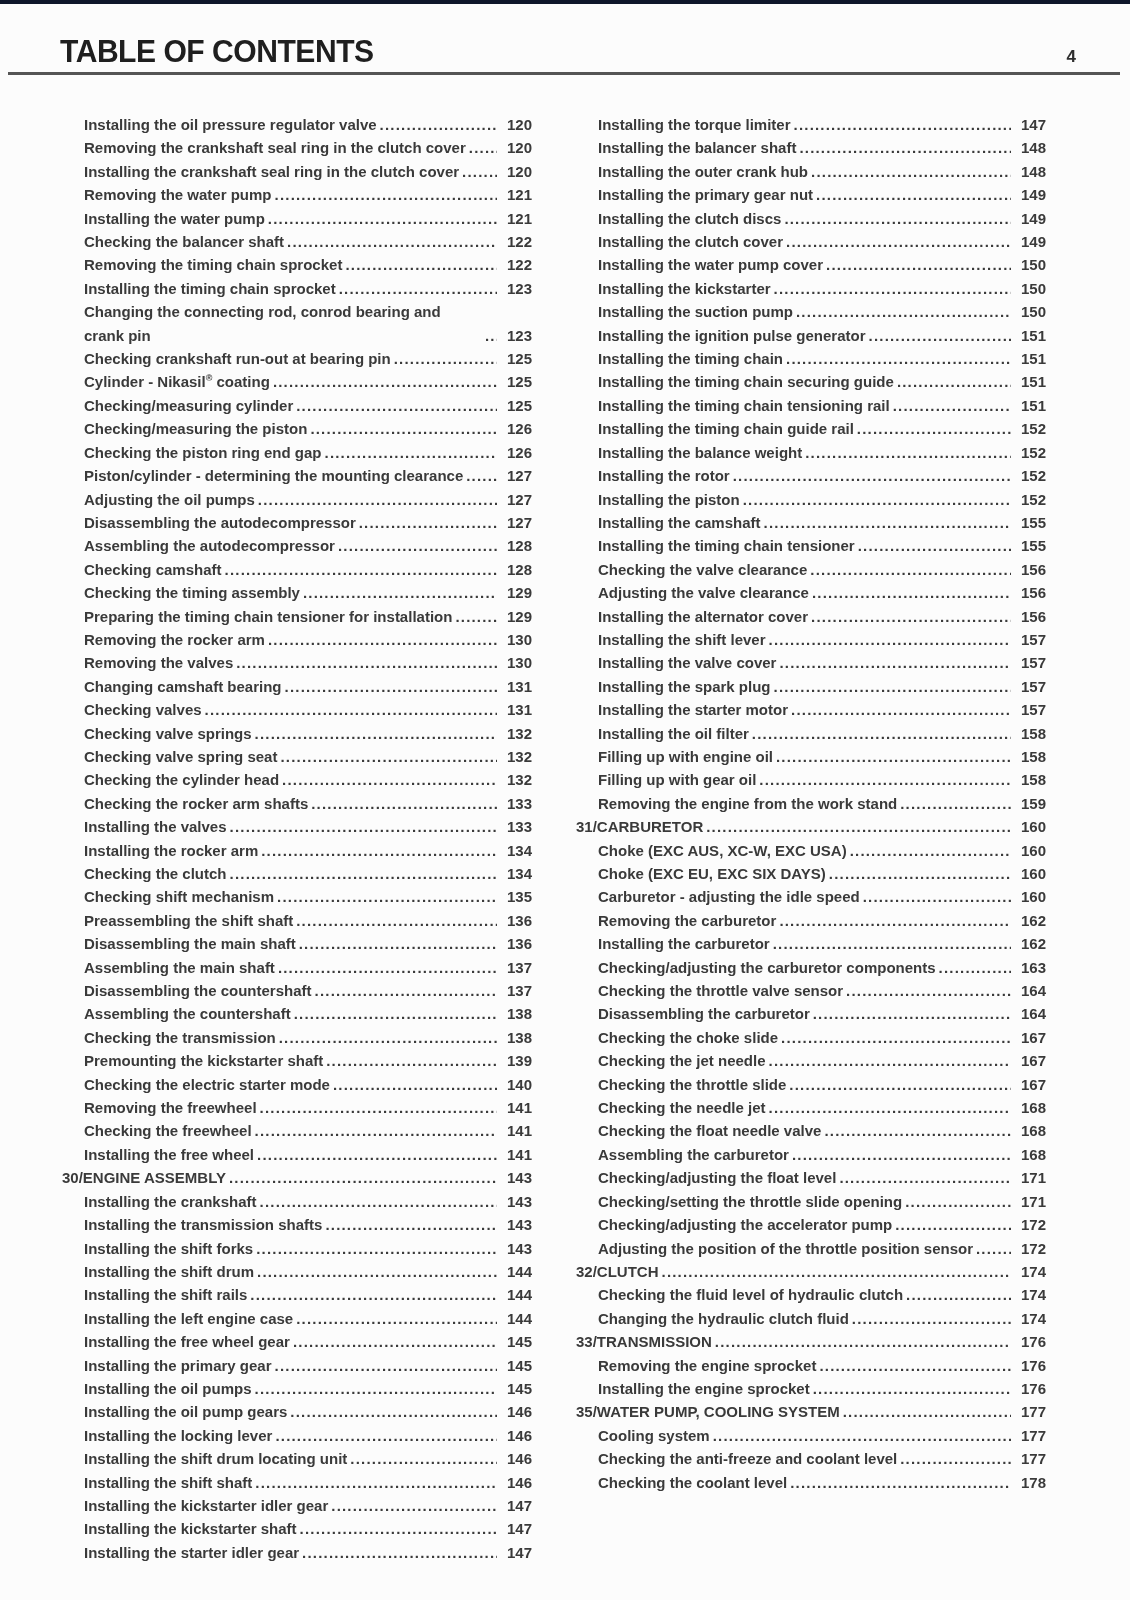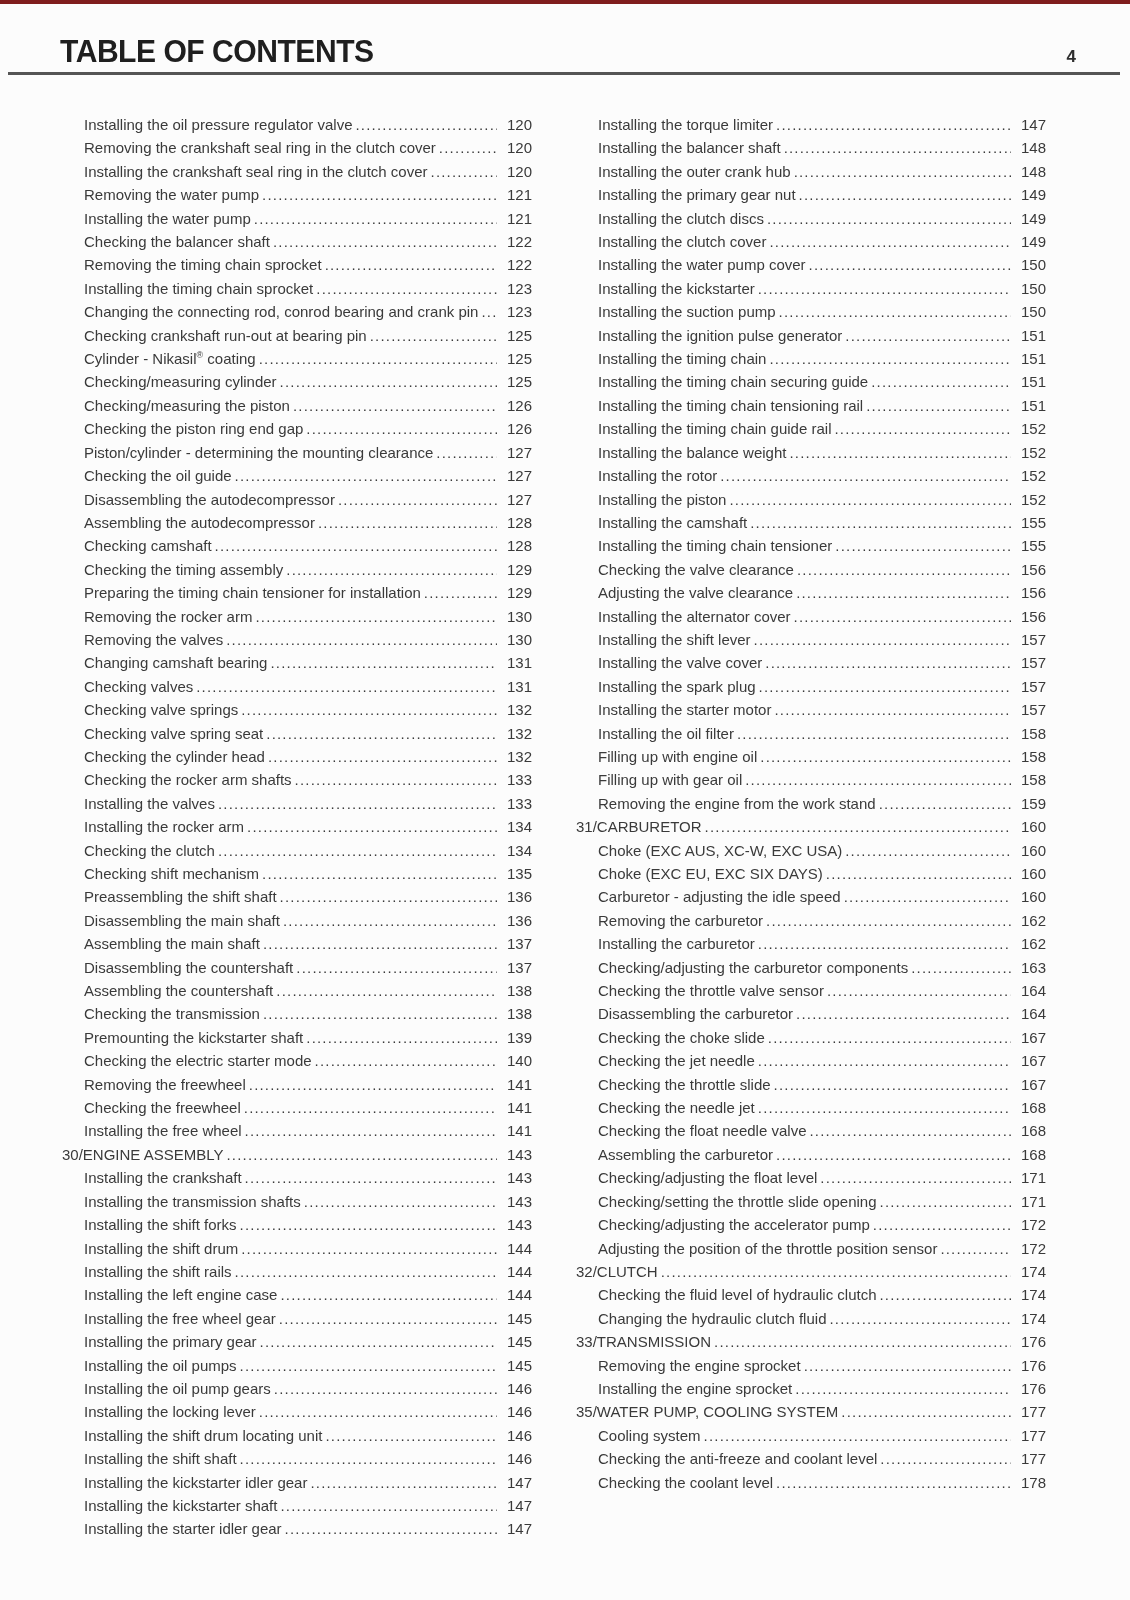--- a/index.html
+++ b/index.html
@@ -2,21 +2,21 @@
 <html><head>
 <meta charset="utf-8">
 <style>
   * { margin: 0; padding: 0; box-sizing: border-box; }
   html, body { background: #ffffff; }
   body { width: 1130px; }
   .page {
     width: 1130px;
     height: 1600px;
     background: #fcfcfc;
-    border-top: 4px solid #7f1d1d;
+    border-top: 4px solid #0f172a;
     font-family: "Liberation Sans", sans-serif;
     color: #3a3a3a;
     overflow: hidden;
   }
   .header {
     display: flex;
     justify-content: space-between;
     align-items: flex-end;
     margin: 0 10px 0 8px;
     padding: 30px 44px 2px 52px;
@@ -33,20 +33,21 @@
   .pageno {
     font-size: 17px;
     font-weight: 700;
     color: #2e2e2e;
     padding-bottom: 3px;
   }
   .content {
     display: flex;
     gap: 44px;
     padding: 38px 84px 0 62px;
+    font-weight: bold;
   }
   .col { flex: 1; min-width: 0; }
   .entry {
     display: flex;
     align-items: flex-end;
     font-size: 15px;
     line-height: 23.4px;
     color: #3a3a3a;
   }
   .entry.l1 { padding-left: 22px; }
@@ -147,21 +148,21 @@
           <span class="text">Checking the piston ring end gap</span>
           <span class="dots"></span>
           <span class="pg">126</span>
         </div>
         <div class="entry l1">
           <span class="text">Piston/cylinder - determining the mounting clearance</span>
           <span class="dots"></span>
           <span class="pg">127</span>
         </div>
         <div class="entry l1">
-          <span class="text">Checking the oil guide</span>
+          <span class="text">Adjusting the oil pumps</span>
           <span class="dots"></span>
           <span class="pg">127</span>
         </div>
         <div class="entry l1">
           <span class="text">Disassembling the autodecompressor</span>
           <span class="dots"></span>
           <span class="pg">127</span>
         </div>
         <div class="entry l1">
           <span class="text">Assembling the autodecompressor</span>

